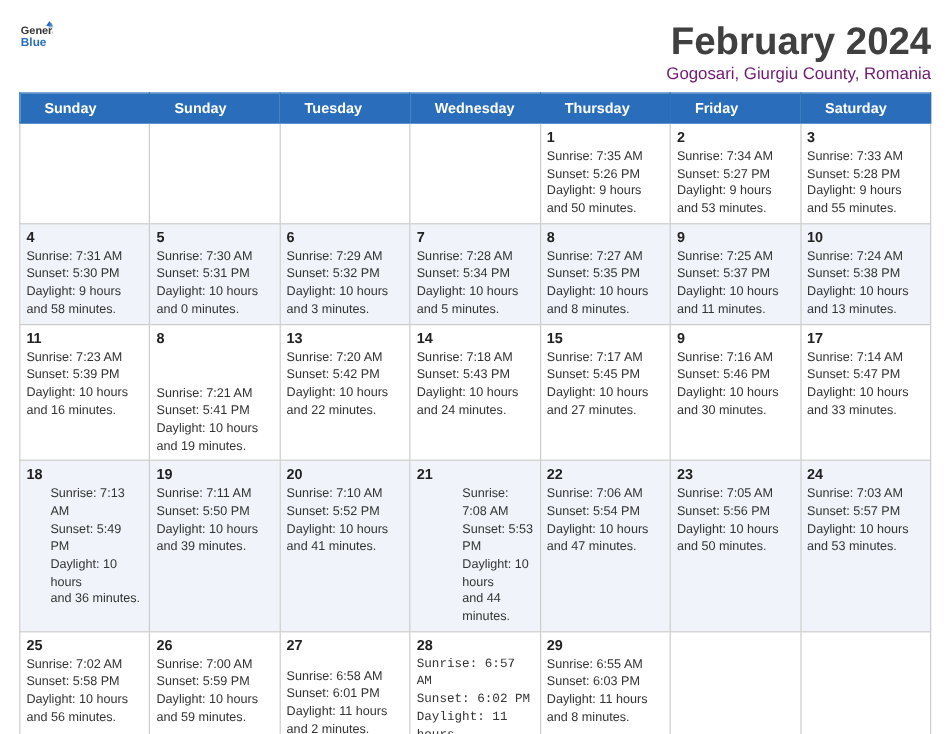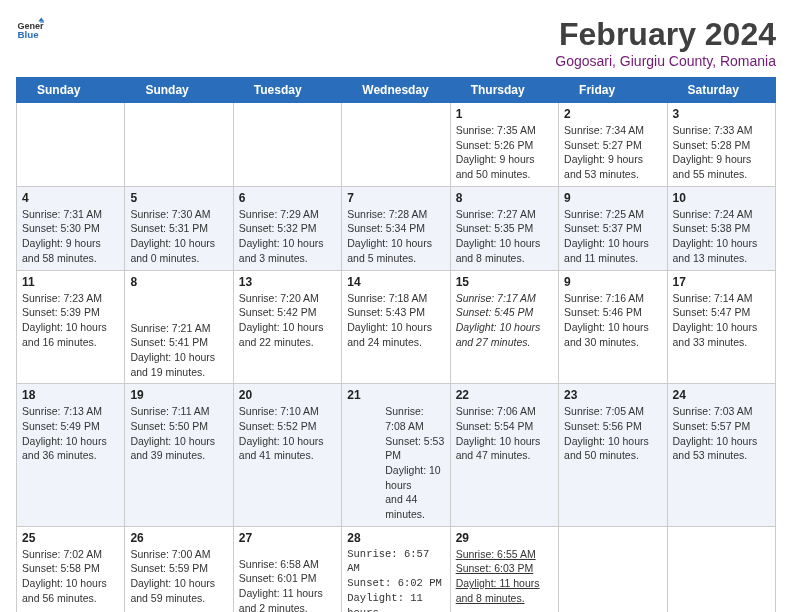--- a/index.html
+++ b/index.html
@@ -211,21 +211,21 @@
         </td>
         <td>
           <div class="day-number">14</div>
           <div class="day-info" style="white-space: pre-line;">Sunrise: 7:18 AM
 Sunset: 5:43 PM
 Daylight: 10 hours
 and 24 minutes.</div>
         </td>
         <td>
           <div class="day-number">15</div>
-          <div class="day-info" style="white-space: pre-line; font-style: italic;">Sunrise: 7:17 AM
+          <div class="day-info" style="white-space: pre-line;">Sunrise: 7:17 AM
 Sunset: 5:45 PM
 Daylight: 10 hours
 and 27 minutes.</div>
         </td>
         <td>
           <div class="day-number">9</div>
           <div class="day-info" style="white-space: pre-line;">Sunrise: 7:16 AM
 Sunset: 5:46 PM
 Daylight: 10 hours
 and 30 minutes.</div>
@@ -234,21 +234,21 @@
           <div class="day-number">17</div>
           <div class="day-info" style="white-space: pre-line;">Sunrise: 7:14 AM
 Sunset: 5:47 PM
 Daylight: 10 hours
 and 33 minutes.</div>
         </td>
       </tr>
       <tr>
         <td>
           <div class="day-number">18</div>
-          <div class="day-info" style="white-space: pre-line;">Sunrise: 7:13 AM
+          <div class="day-info" style="white-space: pre-line; margin-left: 20px;">Sunrise: 7:13 AM
 Sunset: 5:49 PM
 Daylight: 10 hours
 and 36 minutes.</div>
         </td>
         <td>
           <div class="day-number">19</div>
           <div class="day-info" style="white-space: pre-line;">Sunrise: 7:11 AM
 Sunset: 5:50 PM
 Daylight: 10 hours
 and 39 minutes.</div>
@@ -313,21 +313,21 @@
         </td>
         <td>
           <div class="day-number">28</div>
           <div class="day-info" style="white-space: pre-line; font-family: Liberation Mono, monospace;">Sunrise: 6:57 AM
 Sunset: 6:02 PM
 Daylight: 11 hours
 and 5 minutes.</div>
         </td>
         <td>
           <div class="day-number">29</div>
-          <div class="day-info" style="white-space: pre-line; text-decoration: underline;">Sunrise: 6:55 AM
+          <div class="day-info" style="white-space: pre-line;">Sunrise: 6:55 AM
 Sunset: 6:03 PM
 Daylight: 11 hours
 and 8 minutes.</div>
         </td>
         <td class="empty-cell"></td>
         <td class="empty-cell"></td>
       </tr>
     </tbody>
 </table>
 

